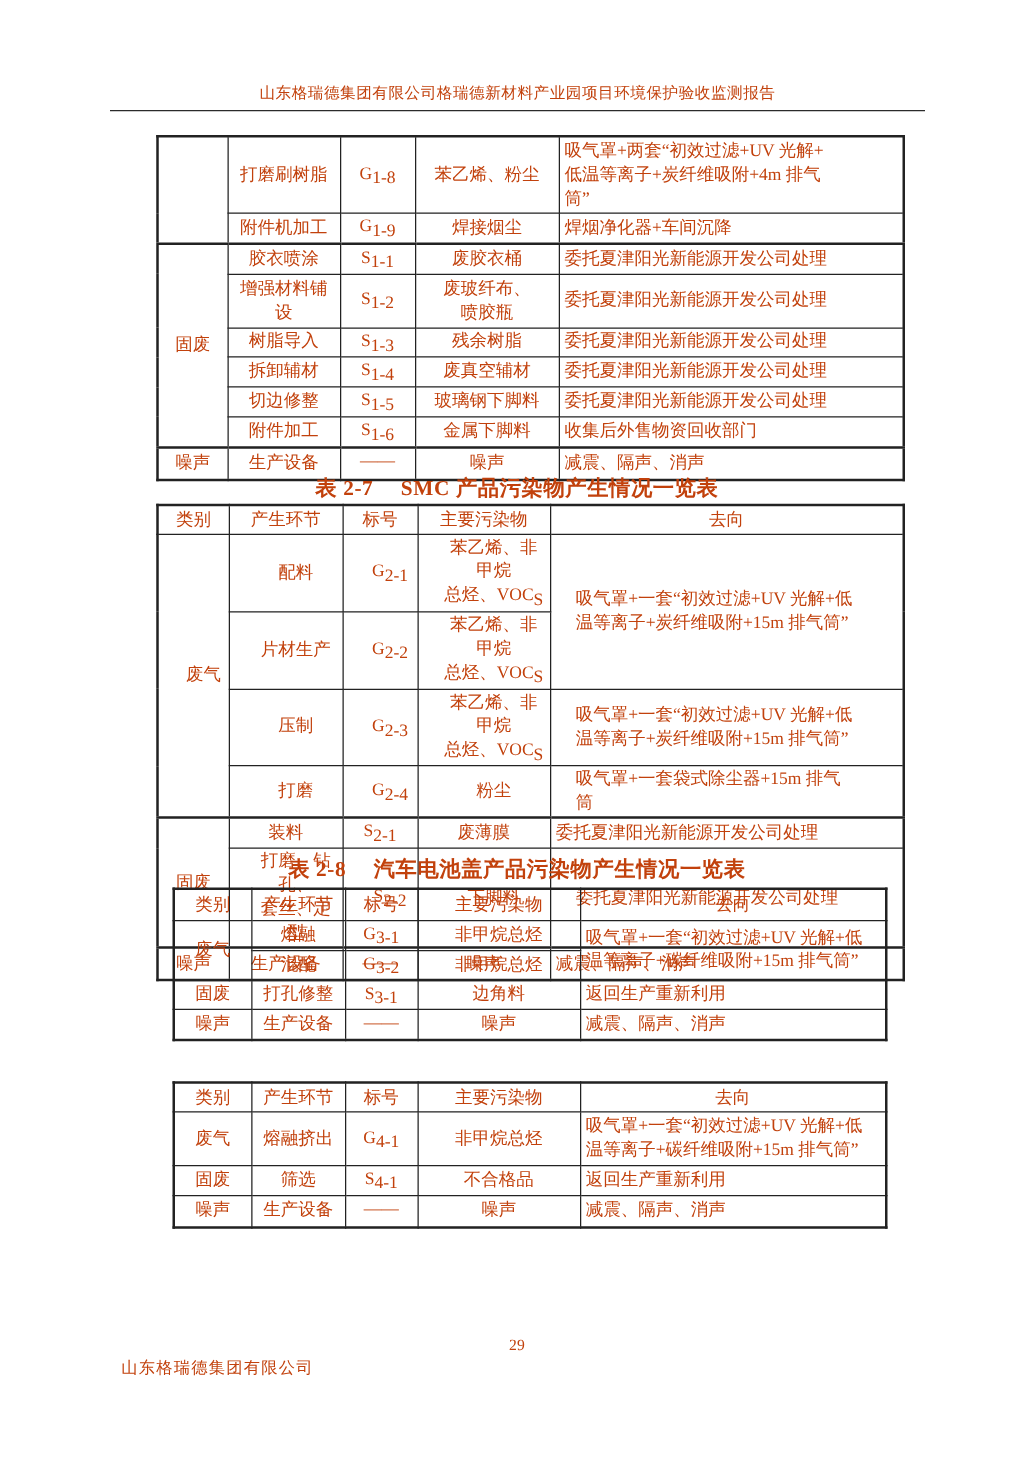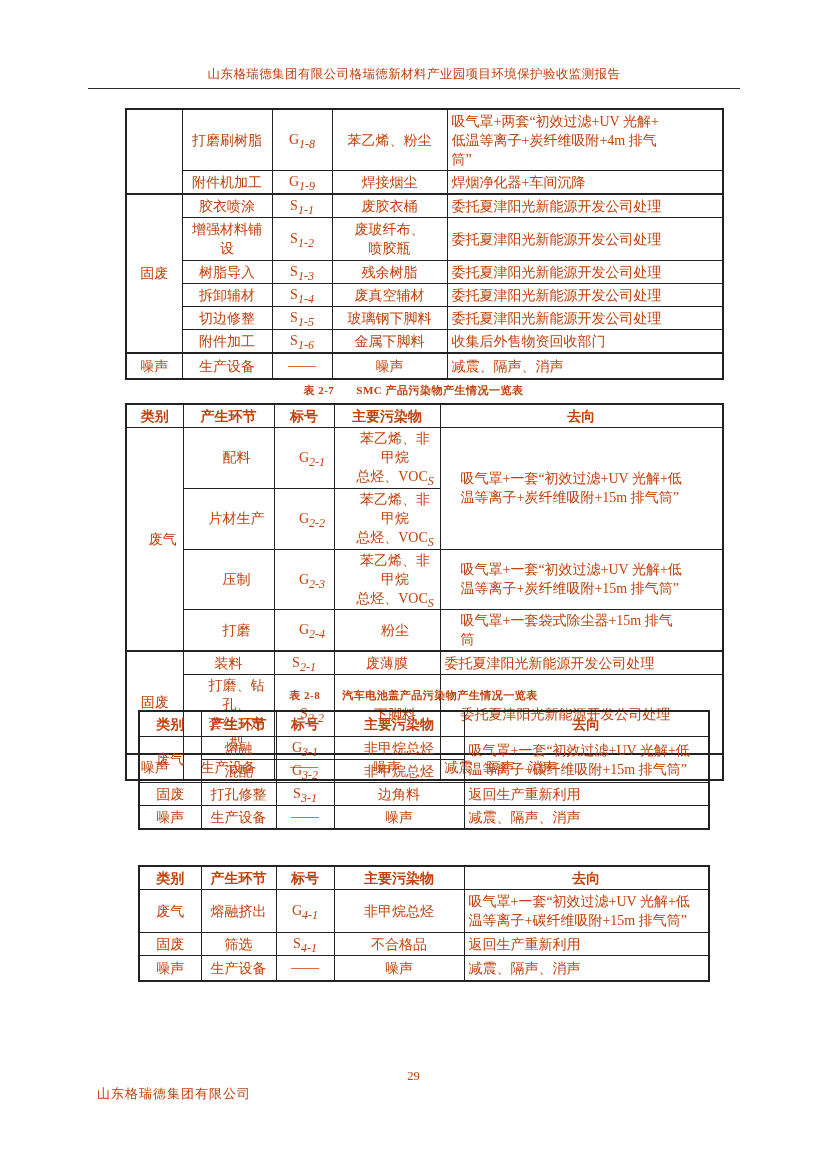--- a/index.html
+++ b/index.html
@@ -9,39 +9,39 @@
   }
   
   .report-header{
     position:absolute;left:88px;top:66px;width:652px;text-align:center;
     font-size:12.5px;letter-spacing:0.4px;line-height:16px;
     padding-bottom:6px;border-bottom:1.5px solid #2b2b2b;
   }
   
   .table-title{
     position:absolute;left:0;width:827px;text-align:center;
-    font-weight:bold;font-size:11px;line-height:17px;letter-spacing:0.5px;
+    font-weight:bold;font-size:17px;line-height:17px;letter-spacing:0.5px;
   }
   .table-title .tno{margin-right:22px;}
   #title-t27{top:382px;}
   #title-t28{top:687px;}
   #title-t29{top:844px;}
   
   table.t{
     position:absolute;border-collapse:collapse;table-layout:fixed;
     border:2px solid #222;font-size:14px;
   }
   table.t td,table.t th{
     border:1px solid #222;padding:1px 4px;text-align:center;vertical-align:middle;
     line-height:19px;white-space:pre-line;overflow:hidden;
   }
-  table.t th{font-weight:bold;padding:1px 2px;}
+  table.t th{font-weight:normal;padding:1px 2px;}
   table.t td.dest{text-align:left;}
   tr.sec td{border-top-width:2px;}
-  sub{font-size:12px;line-height:1;letter-spacing:0;font-style:italic;}
+  sub{font-size:14px;line-height:1;letter-spacing:0;}
   #t1{left:125px;top:108px;width:597px;}
   #t27{left:125px;top:403px;width:597px;}
   #t28{left:138px;top:710px;width:570px;}
   #t29{left:138px;top:865px;width:570px;}
   tr.r20 td,tr.r20 th{height:20px;}
   tr.r22 td,tr.r22 th{height:22px;}
   tr.r38 td{height:38px;padding-left:20px;}
   tr.r40 td{height:40px;}
   tr.r58 td{height:58px;}
   

